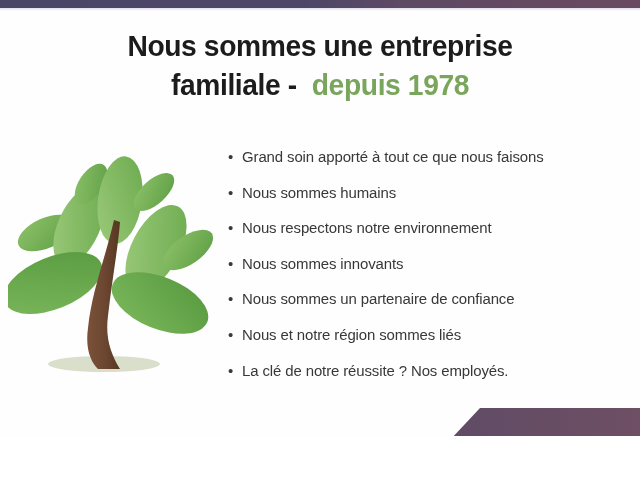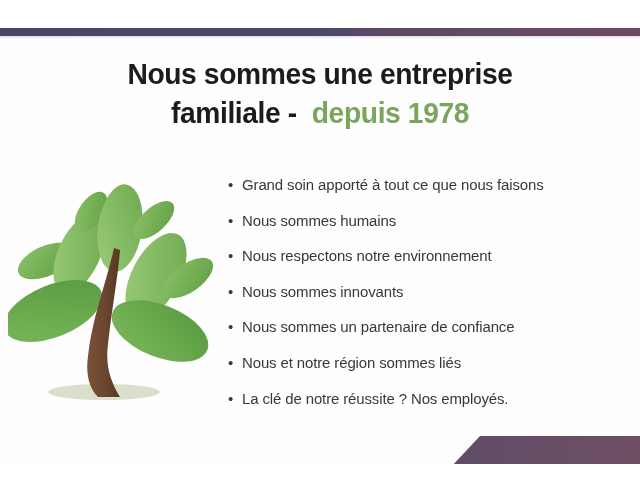--- a/index.html
+++ b/index.html
@@ -14,21 +14,20 @@
     font-family: "Liberation Sans", sans-serif;
     -webkit-font-smoothing: antialiased;
   }
 
   #slide {
     position: relative;
     width: 640px;
     height: 436px;
     background: #fefeff;
     overflow: hidden;
-    margin-top: 28px;
   }
 
   
   #top-bar {
     position: absolute;
     left: 0;
     top: 0;
     width: 640px;
     height: 8px;
     background: linear-gradient(90deg, #4a4566 0%, #4e4668 48%, #5d4a64 62%, #6b4a60 100%);

